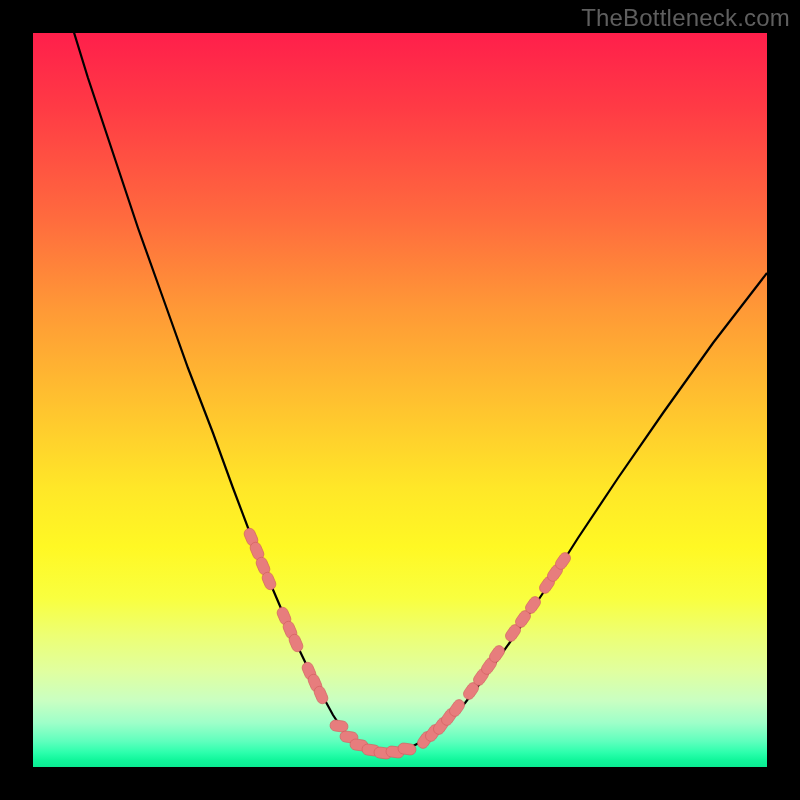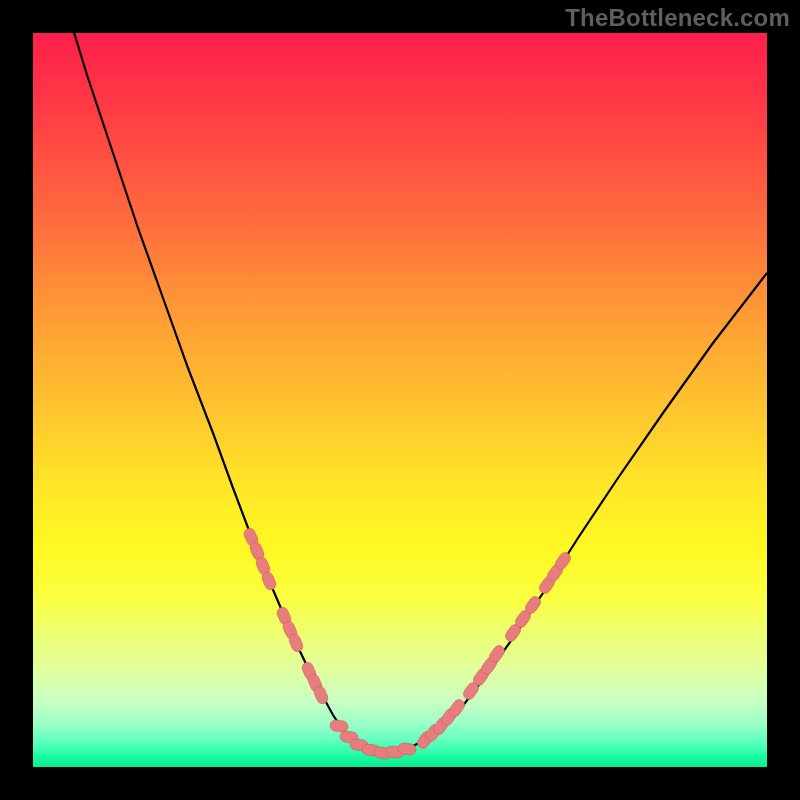--- a/index.html
+++ b/index.html
@@ -16,21 +16,21 @@
     left: 0; top: 0;
     width: 800px; height: 800px;
     background: #000;
   }
   .watermark {
     position: absolute;
     top: 4px;
     right: 10px;
     color: #5f5f5f;
     font-size: 24px;
-    font-weight: 700;
+    font-weight: 400;
     letter-spacing: 0.2px;
     z-index: 50;
   }
   .plot {
     position: absolute;
     left: 33px;
     top: 33px;
     width: 734px;
     height: 734px;
     background: linear-gradient(to bottom,

